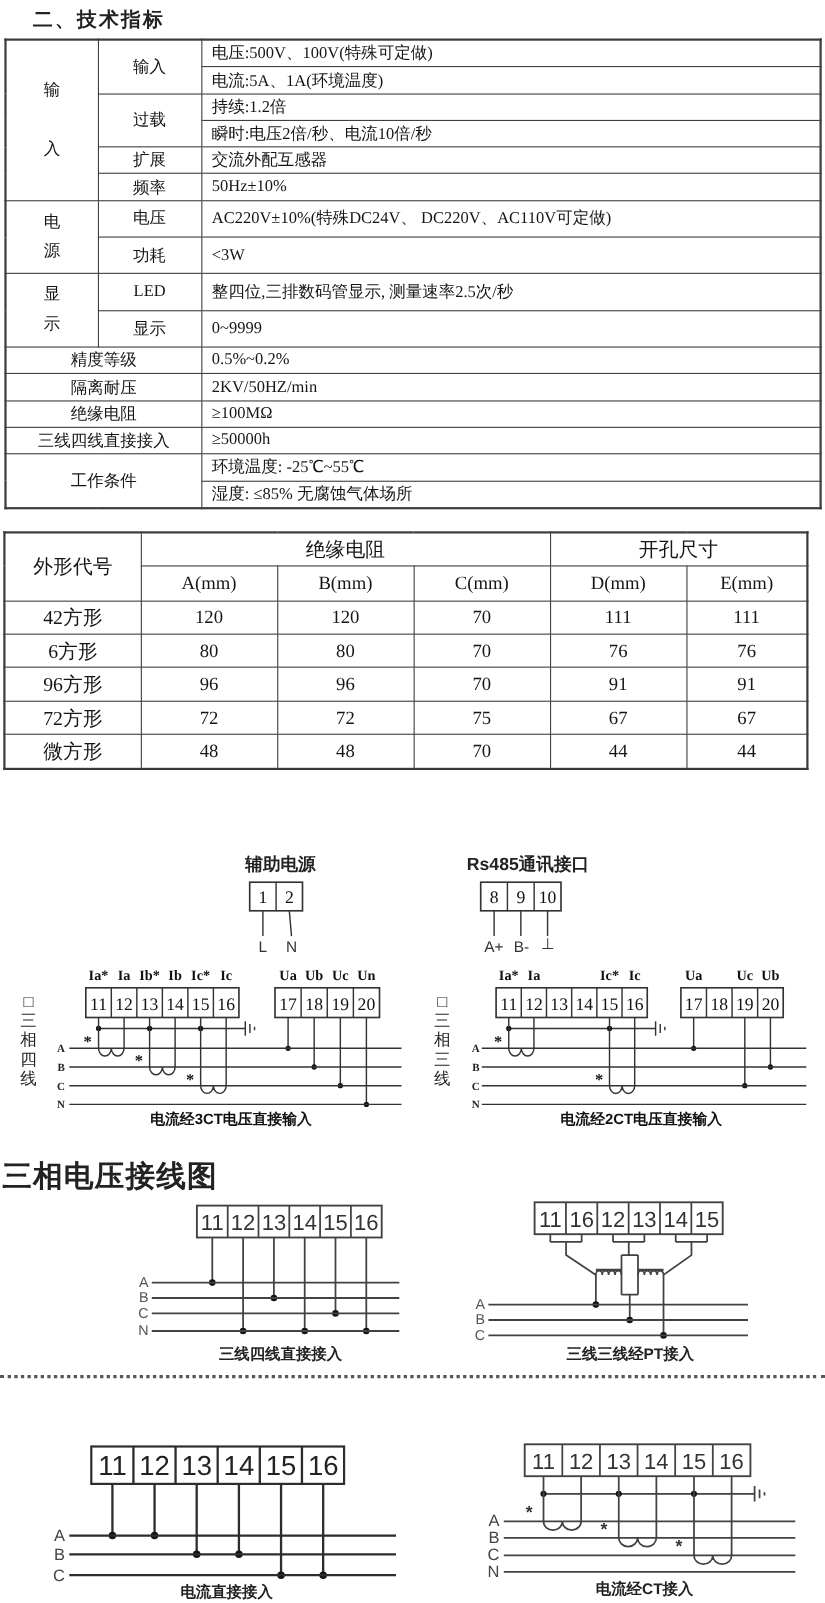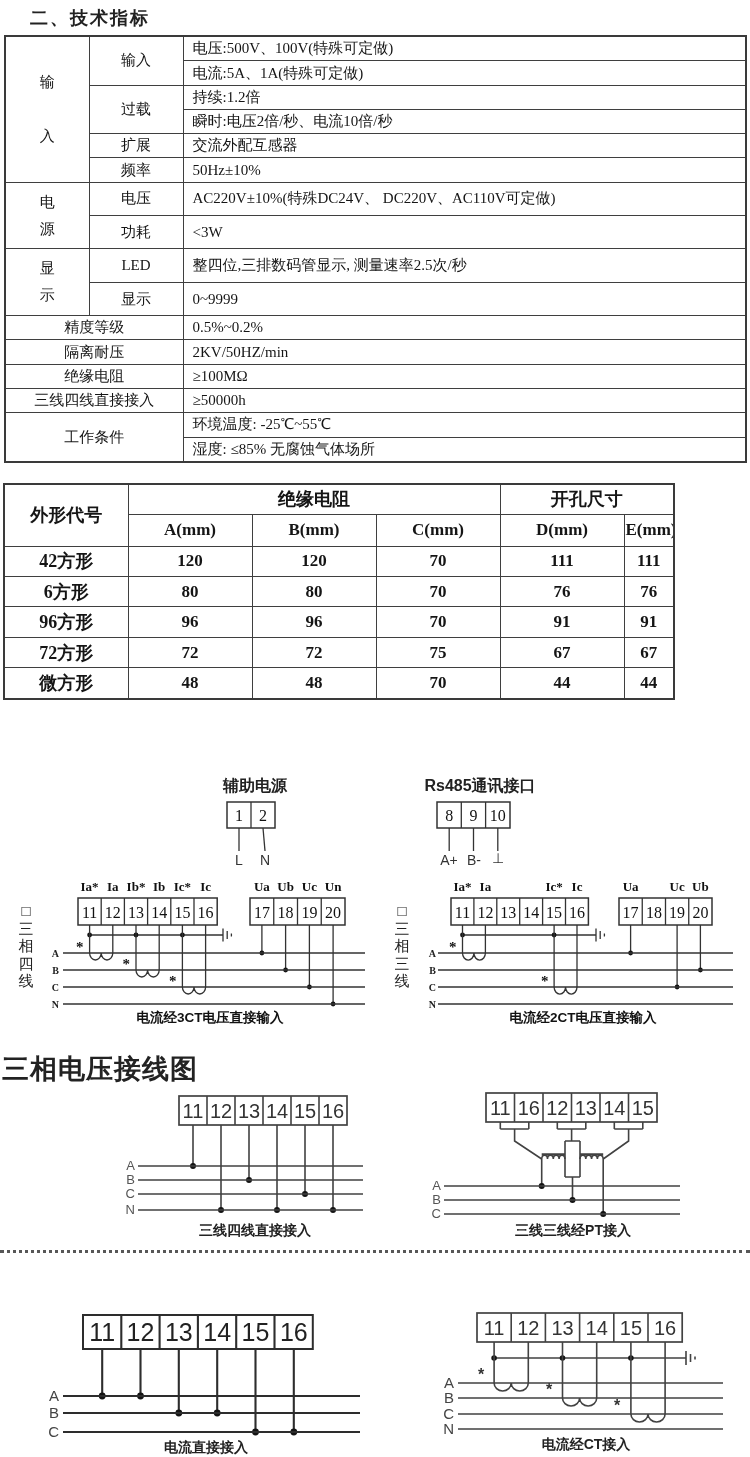--- a/index.html
+++ b/index.html
@@ -19,21 +19,21 @@
   
   table{border-collapse:collapse;table-layout:fixed;}
   .spec{left:4px;top:35px;width:743px;height:428px;border:2px solid #3a3a3a;}
   .spec td{border:1px solid #3f3f3f;font-family:"Liberation Serif",serif;font-size:15px;
            color:#151515;text-align:center;padding:0 2px;overflow:hidden;}
   .spec td.v{text-align:left;padding-left:9px;}
   .spec td.g{white-space:pre-line;}
   .lh-big{line-height:54px;}
   .lh-sm{line-height:27px;}
 
-  .dim{left:3px;top:483px;width:672px;height:217px;border:2px solid #3a3a3a;font-weight:bold;}
+  .dim{left:3px;top:483px;width:732px;height:217px;border:2px solid #3a3a3a;}
   .dim td{border:1px solid #3f3f3f;font-family:"Liberation Serif",serif;font-size:17px;
           color:#151515;text-align:center;overflow:hidden;}
   .dim td.hd{font-size:18px;}
 
   
   .side{width:24px;text-align:center;font-family:"Liberation Serif",serif;font-size:15px;
         color:#222;line-height:17.5px;white-space:pre-line;}
 
   
   svg{position:absolute;overflow:visible;}
@@ -73,21 +73,21 @@
         <col>
       </colgroup>
     <tbody>
         <tr>
       <td rowspan="6" class="g lh-big">输
 入</td>
       <td rowspan="2">输入</td>
       <td class="v">电压:500V、100V(特殊可定做)</td>
     </tr>
     <tr>
-          <td class="v">电流:5A、1A(特殊可定做)</td>
+          <td class="v">电流:5A、1A(环境温度)</td>
         </tr>
     <tr>
       <td rowspan="2">过载</td>
       <td class="v">持续:1.2倍</td>
     </tr>
     <tr>
           <td class="v">瞬时:电压2倍/秒、电流10倍/秒</td>
         </tr>
     <tr>
       <td>扩展</td>

